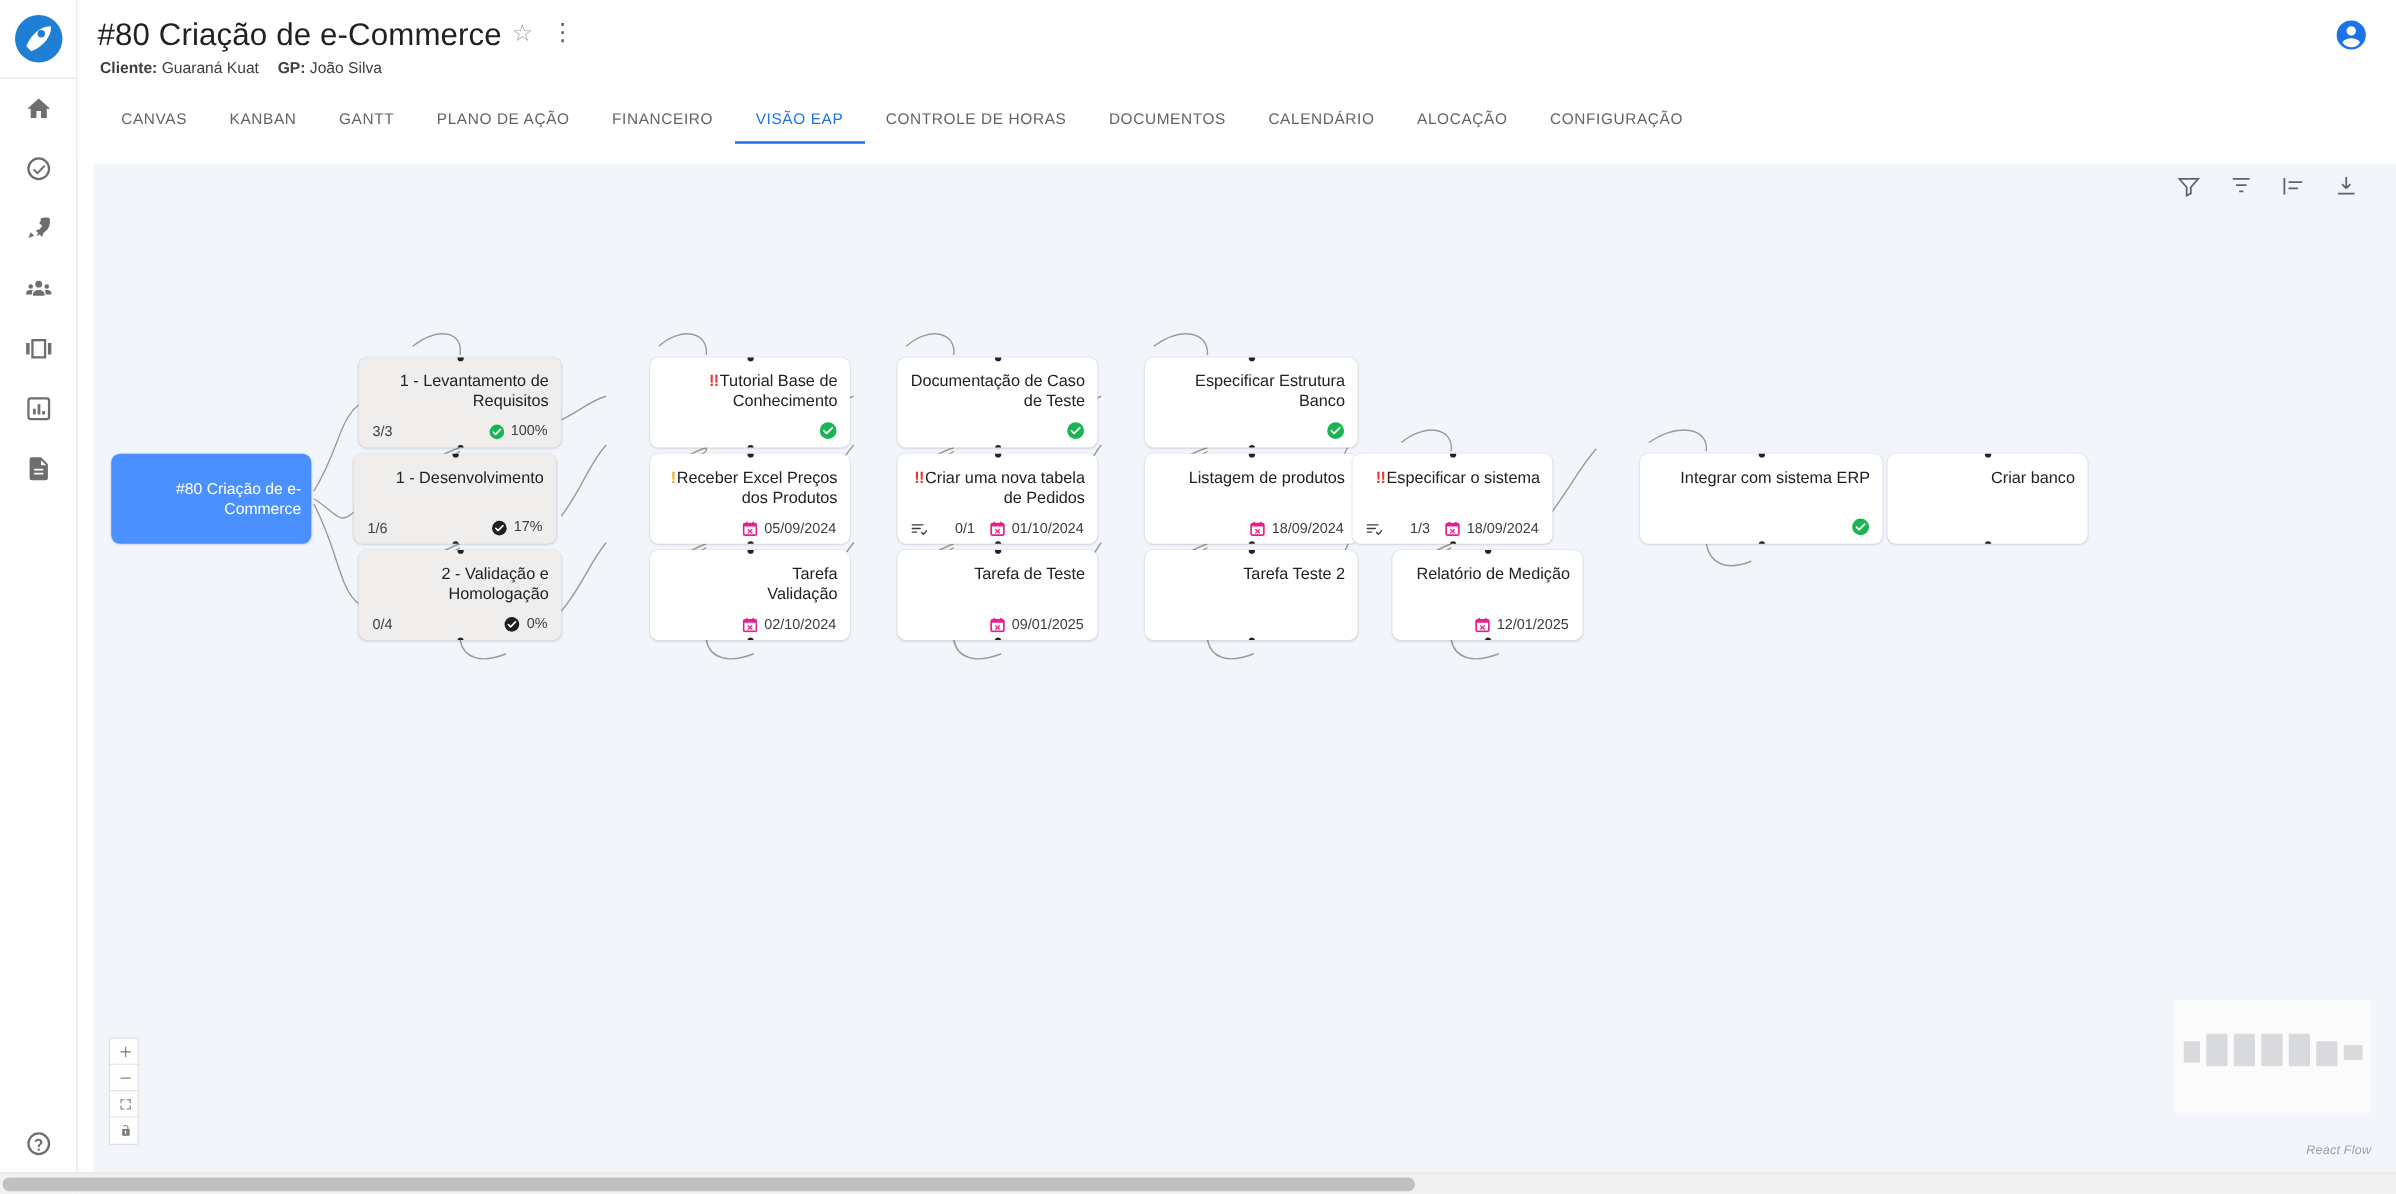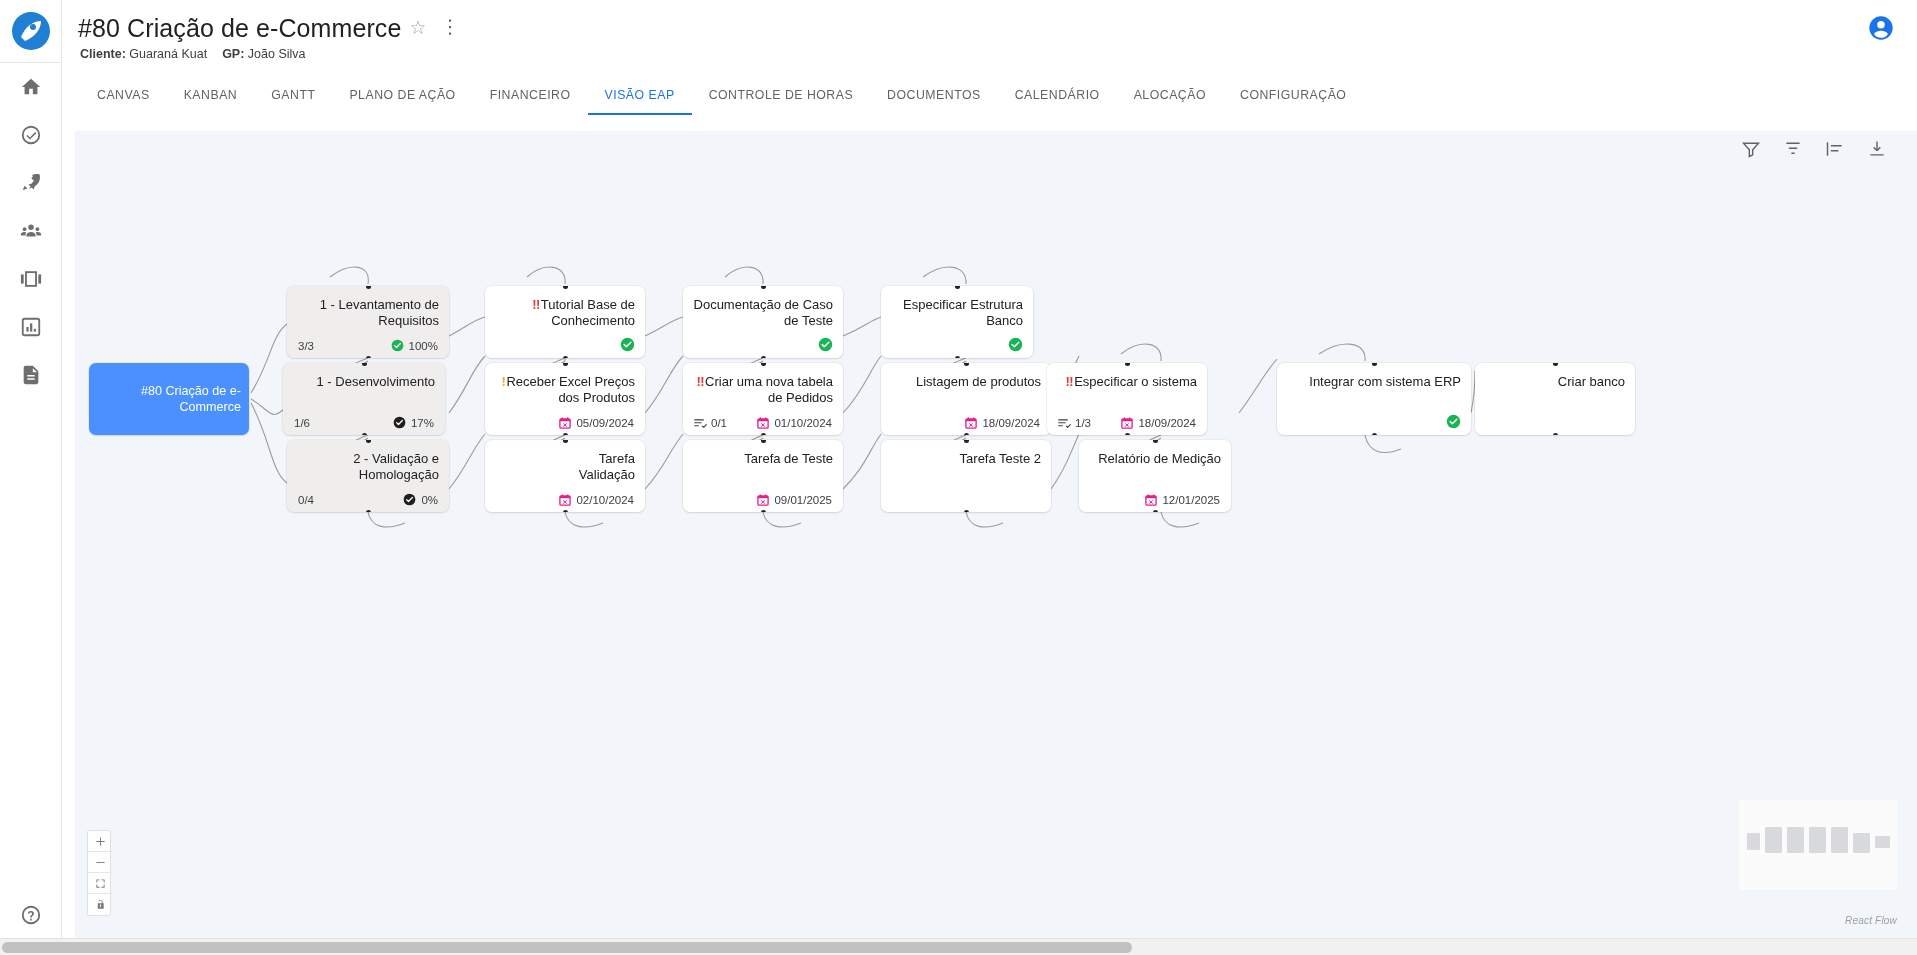--- a/index.html
+++ b/index.html
@@ -94,46 +94,46 @@
   .node .ttl {
     text-align: right; line-height: 16px; padding: 11px 10px 0 10px;
     font-size: 13px; color: #202124;
   }
   .node.root {
     background: #4a90ff; width: 160px; height: 72px;
     display: flex; align-items: center; justify-content: center;
   }
   .node.root .ttl { color: #ffffff; padding: 0 8px; font-size: 12.6px; }
   .node.group { background: #efeeec; }
-  .node.task { background: #ffffff; }
+  .node.task { background: #ffffff; margin-left: 35px; }
 
   .node .foot {
     position: absolute; left: 0; right: 0; bottom: 6px;
     display: flex; align-items: center; justify-content: space-between;
     padding: 0 11px; font-size: 11.5px; color: #3c4043;
   }
   .node .foot .left, .node .foot .right {
     display: flex; align-items: center; gap: 4px;
   }
-  .pct { display: inline-flex; align-items: center; gap: 5px; font-size: 11.5px; }
+  .pct { display: inline-flex; gap: 5px; font-size: 11.5px; }
   .dot-check {
     width: 13px; height: 13px; border-radius: 50%;
     display: inline-flex; align-items: center; justify-content: center;
   }
   .dot-check svg { width: 13px; height: 13px; }
 
   .badge-done {
     position: absolute; right: 10px; bottom: 6px;
     width: 15px; height: 15px; border-radius: 50%;
   }
   .badge-done svg { width: 15px; height: 15px; }
 
   .datebadge { display: inline-flex; align-items: center; gap: 5px; color: #3c4043; font-size: 11.5px; }
   .datebadge .cal { width: 12px; height: 12px; }
-  .subbadge { display: inline-flex; align-items: center; gap: 4px; color: #3c4043; font-size: 11.5px; }
+  .subbadge { display: inline-flex; align-items: center; gap: 22px; color: #3c4043; font-size: 11.5px; }
   .subbadge svg { width: 13px; height: 11px; }
 
   .prio { font-weight: 700; letter-spacing: -.5px; margin-right: 1px; }
   .prio.high { color: #e53935; }
   .prio.med  { color: #f9a825; }
 
   .handle {
     position: absolute; width: 5px; height: 5px; border-radius: 50%;
     background: #222; left: 50%; margin-left: -2.5px;
   }
@@ -516,21 +516,21 @@
                   <rect x="1.2" y="2.6" width="13.6" height="3" fill="#e91e8c"></rect>
                   <rect x="3.6" y="0.6" width="1.8" height="3" fill="#e91e8c"></rect>
                   <rect x="10.6" y="0.6" width="1.8" height="3" fill="#e91e8c"></rect>
                   <path d="M5.6 8.6l4.8 4.2M10.4 8.6l-4.8 4.2" stroke="#e91e8c" stroke-width="1.3"></path>
                 </svg>
                 <span>09/01/2025</span>
               </span>
             </div>
           </div>
         </div>
-        <div class="node task" style="left: 806px; top: 155px; width: 152px;">
+        <div class="node task" style="left: 806px; top: 155px; width: 170px;">
           <div class="handle top"></div>
           <div class="handle bottom"></div>
           <div class="ttl"><span>Especificar Estrutura Banco</span></div>
           <div class="badge-done"><svg viewBox="0 0 20 20">
               <circle cx="10" cy="10" r="9" fill="#19b554"></circle>
               <path d="M5.6 10.2l2.8 2.8 6-6" fill="none" stroke="#fff" stroke-width="2" stroke-linecap="round" stroke-linejoin="round"></path>
             </svg></div>
         </div>
         <div class="node task" style="left: 806px; top: 232px; width: 170px;">
           <div class="handle top"></div>

